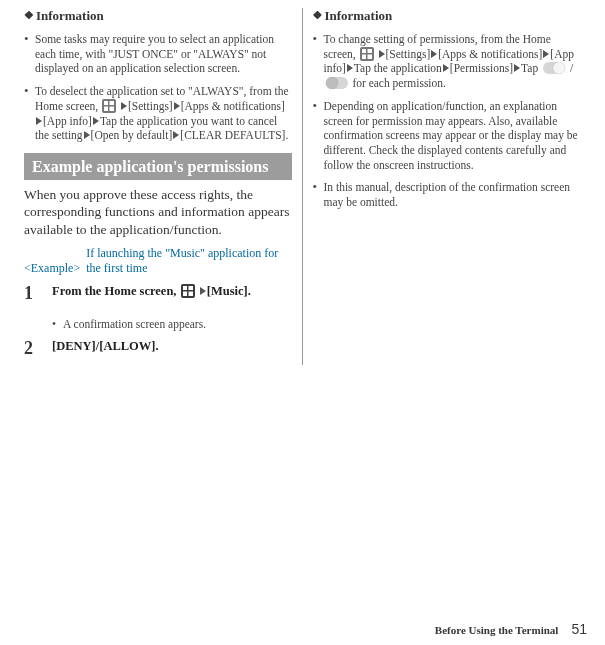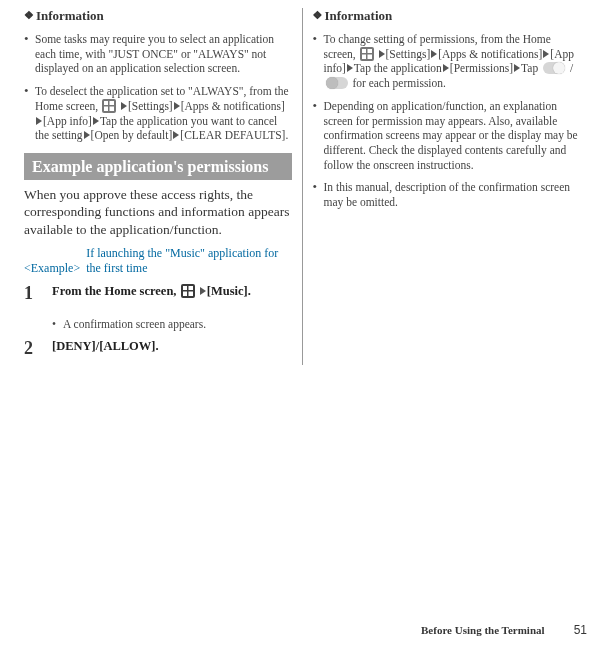--- a/index.html
+++ b/index.html
@@ -163,21 +163,21 @@
     right:0;top:0;
   }
   .toggle.off::after{ left:0; right:auto; background:#bdbdbd;}
   .footer {
     position: absolute;
     bottom: 8px;
     right: 18px;
     font-size: 11px;
   }
   .footer .section { font-weight: bold; color: #363636; margin-right: 10px; font-family: Liberation Serif, serif;}
-  .footer .page-num { font-size: 12px; color: #363636; margin-left: 16px;}
+  .footer .page-num { font-size: 14px; color: #363636;}
 </style>
 </head>
 <body>
 
 <div class="page">
   <div class="col col-left">
     <div class="info-hdr">
       <span class="diamond">❖</span><span>Information</span>
     </div>
     <ul class="info">

